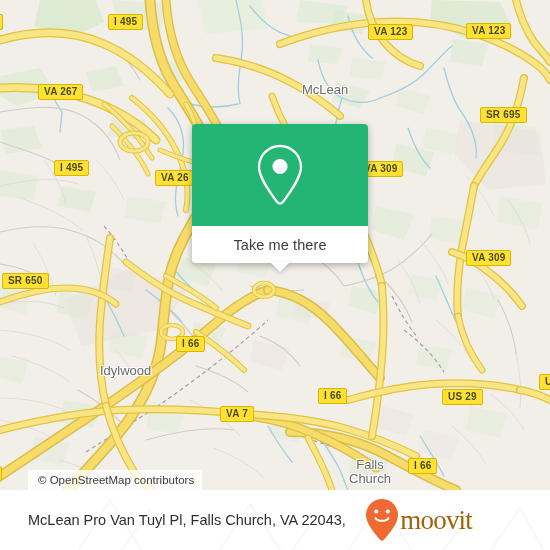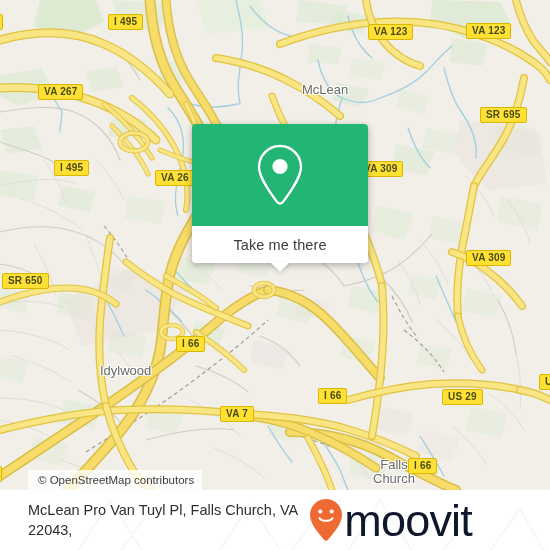--- a/index.html
+++ b/index.html
@@ -62,21 +62,21 @@
     font-size: 13px;
     line-height: 15px;
     white-space: nowrap;
     text-shadow:
       -1px -1px 0 rgba(255,255,255,0.9),
        1px -1px 0 rgba(255,255,255,0.9),
       -1px  1px 0 rgba(255,255,255,0.9),
        1px  1px 0 rgba(255,255,255,0.9);
     padding-left: 44px;
   }
-  .place-label.two-line { line-height: 14px; text-align: center; margin-left: 24px; }
+  .place-label.two-line { line-height: 14px; text-align: center; }
 
   
   #attribution {
     position: absolute;
     left: 0;
     bottom: 0;
     background: rgba(255,255,255,0.78);
     color: #3b3b3b;
     font-family: "Liberation Sans", sans-serif;
     font-size: 11.5px;
@@ -165,23 +165,23 @@
     font-size: 14.5px;
     line-height: 20px;
     max-width: 370px;
   }
   #moovit-logo {
     display: flex;
     align-items: center;
     gap: 1px;
   }
   #moovit-wordmark {
-    color: #0f172a;
-    font-family: Liberation Sans, sans-serif;
-    font-size: 45px;
+    color: #a16207;
+    font-family: Liberation Serif, serif;
+    font-size: 27px;
     font-weight: normal;
     letter-spacing: -0.8px;
     line-height: 33px;
   }
 </style>
 </head>
 <body>
 
 <div id="screenshot">
 

